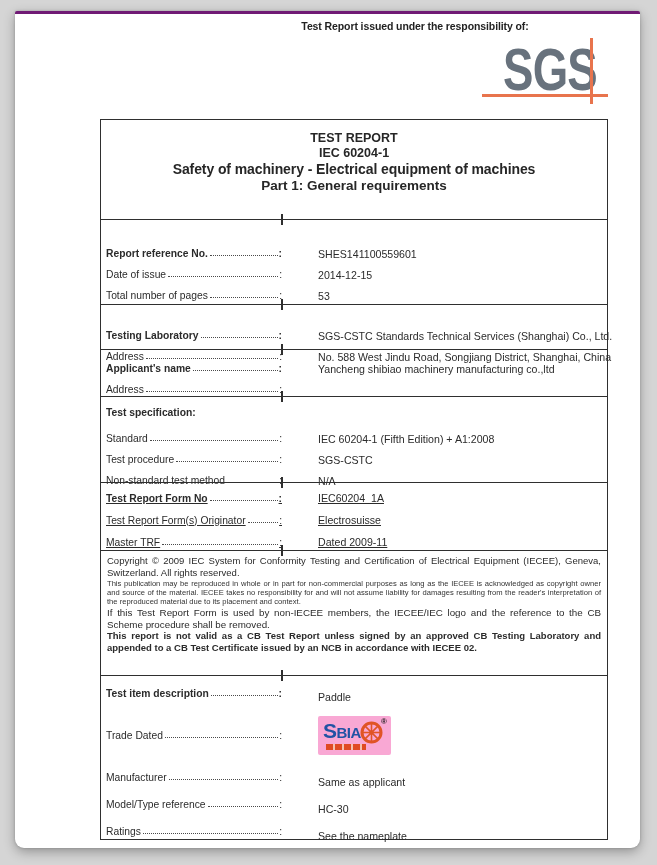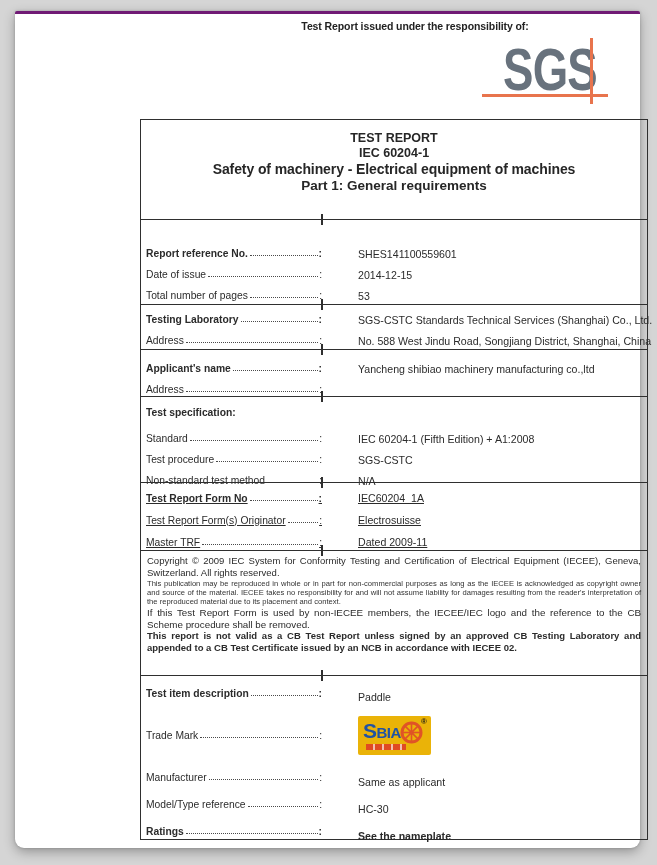--- a/index.html
+++ b/index.html
@@ -17,61 +17,61 @@
 
   
   .sgs-logo { position:absolute; left:488px; top:26px; font-size:60px; font-weight:bold;
               color:#68727d; line-height:1; letter-spacing:-1px;
               transform:scaleX(.76); transform-origin:left top; }
   .sgs-hline { position:absolute; left:467px; top:80px; width:126px; height:2.5px; background:#e8744d; }
   .sgs-vline { position:absolute; left:575px; top:24px; width:2.5px; height:66px; background:#e8744d; }
 
   
   .report-table { position:absolute; left:85px; top:105px; width:508px;
-                  border:1.5px solid #2f2f2f; font-size:10.3px;margin-left:40px; }
+                  border:1.5px solid #2f2f2f; font-size:10.3px; }
   .section { position:relative; border-top:1.5px solid #2f2f2f; }
   .section.first { border-top:none; }
   .tick { position:absolute; left:180px; top:-6px; width:1.5px; height:11px; background:#2f2f2f; }
 
   .title-block { height:99px; text-align:center; padding-top:11px; font-weight:bold; color:#262626; }
   .tl1 { font-size:12.5px; line-height:15px; }
   .tl2 { font-size:12.5px; line-height:15px; }
   .tl3 { font-size:14px;   line-height:17px; letter-spacing:-.1px; }
   .tl4 { font-size:13.5px; line-height:16px; }
 
   .s1 { height:85px; padding-top:22px; }
-  .s2 { height:45px; padding-top:3px; }
+  .s2 { height:45px; padding-top:19px; }
   .s3 { height:47px; padding-top:7px; }
   .s4 { height:86px; padding-top:8px; }
   .s5 { height:68px; padding-top:3px;text-decoration:underline; }
   .s6 { height:125px; padding:4px 6px 0 6px; }
   .s7 { height:164px; padding-top:2px; }
 
   .row { display:flex; align-items:center; height:21px; padding:2px 5px 0 5px;gap:27px; }
   .s5 .row { height:22px; }
   .s7 .row1 { height:28px; } .s7 .row2 { height:57px; }
-  .s7 .row3 { height:27px; } .s7 .row4 { height:27px; } .s7 .row5 { height:27px;font-weight:bold; }
+  .s7 .row3 { height:27px; } .s7 .row4 { height:27px; } .s7 .row5 { height:27px; }
   .s7 .val { position:relative; top:4px; }
 
   .lbl { display:flex; width:176px; flex-shrink:0; white-space:nowrap; }
   .lbl .lt { white-space:nowrap; }
   .leader { flex:1; border-bottom:1.5px dotted #4a4a4a; margin:0 1px 3px 2px; min-width:4px; }
   .colon { flex-shrink:0; }
   .bold { font-weight:bold; }
   .val { margin-left:9px; font-size:10.6px; white-space:nowrap; }
   .spec-heading { font-weight:bold; height:22px; padding:2px 5px 0 5px; }
 
   
   .cb1 { font-size:9.5px; font-weight:normal; text-align:justify; line-height:11.5px; margin-bottom:1px; }
   .cs  { font-size:7.6px; text-align:justify; line-height:9px; color:#333; margin-bottom:1px; }
   .cn  { font-size:9.8px; text-align:justify; line-height:11.5px; }
   .cb2 { font-size:9.5px; font-weight:bold; text-align:justify; line-height:11.5px; }
 
   
-  .logo-box { position:relative; width:73px; height:39px; margin-left:9px; background:#eab308;
+  .logo-box { position:relative; width:73px; height:39px; margin-left:9px; background:#f9a8d4;
               border-radius:2px; flex-shrink:0; }
   .sbia-text { position:absolute; left:5px; top:7px; color:#2053a4; font-weight:bold;
                font-size:15px; line-height:15px; letter-spacing:-.5px; }
   .sbia-text .s-big { font-size:21px; }
   .cn-strip { position:absolute; left:8px; bottom:5px; width:40px; height:6.5px;
               background:repeating-linear-gradient(90deg,#e04a22 0 7px,#f3c0ae 7px 9px); }
   .reg-mark { position:absolute; top:1px; right:4px; font-size:8px; color:#1a1a1a; font-weight:bold; }
   .wheel { position:absolute; right:8px; top:5px; }
 </style>
 </head>
@@ -231,21 +231,21 @@
       <div class="row row1">
         <div class="lbl bold">
             <span class="lt">Test item description</span>
             <span class="leader"></span>
             <span class="colon">:</span>
           </div>
         <div class="val">Paddle</div>
       </div>
       <div class="row row2">
         <div class="lbl">
-            <span class="lt">Trade Mark</span>
+            <span class="lt">Trade Dated</span>
             <span class="leader"></span>
             <span class="colon">:</span>
           </div>
         <div class="logo-box">
           <span class="sbia-text"><span class="s-big">S</span>BIA</span>
           <span class="reg-mark">®</span>
           <svg class="wheel" width="23" height="23" viewBox="0 0 23 23">
             <circle cx="11.5" cy="11.5" r="9.5" fill="none" stroke="#e05426" stroke-width="3"></circle>
             <circle cx="11.5" cy="11.5" r="2.2" fill="#e05426"></circle>
             <g stroke="#e05426" stroke-width="1.6">

